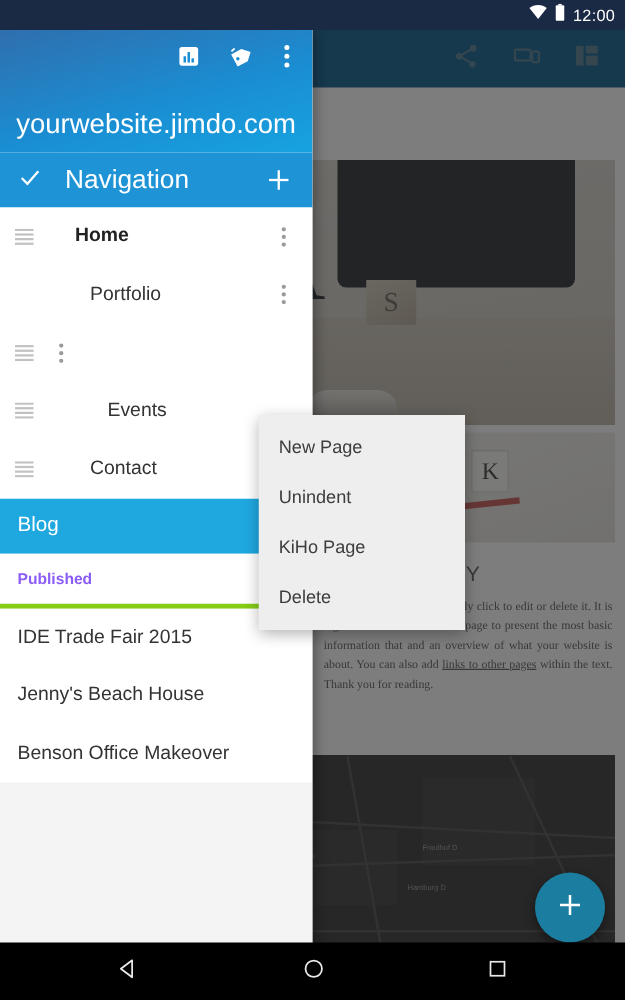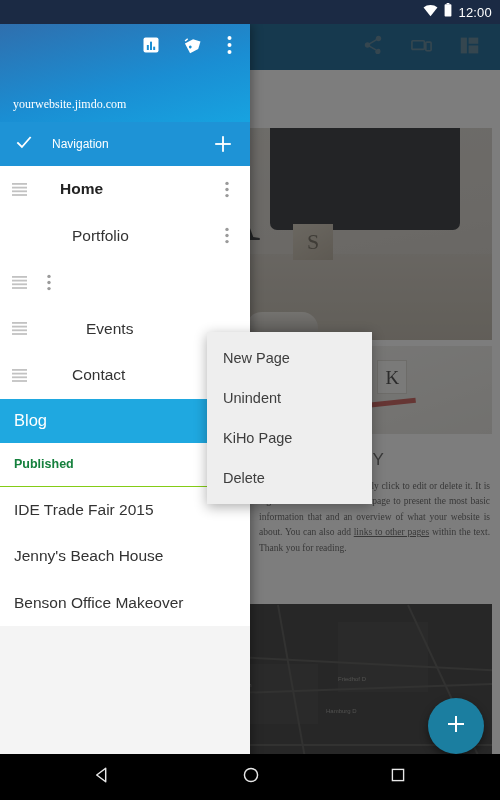--- a/index.html
+++ b/index.html
@@ -173,28 +173,28 @@
     position:relative; width:250px; height:98px;
     background:linear-gradient(165deg,#2f6fae 0%,#1a8ed3 58%,#17a3e0 100%);
   }
   .dh-icons {
     position:absolute; top:0; left:0; width:250px; height:46px;
     display:flex; align-items:center; justify-content:flex-end;
     gap:22px; padding-right:18px;
   }
   .site-url {
     position:absolute; left:13px; bottom:10px;
-    color:#fff; font-size:12px; font-family:Liberation Serif, serif;
+    color:#fff; font-size:22px; font-family:Liberation Sans, sans-serif;
   }
   .nav-row {
     height:44px; background:#1e93d6; display:flex; align-items:center;
     padding:0 14px; color:#fff;
   }
   .nav-row .check { width:30px; }
-  .nav-row .nav-label { flex:1; font-size:12px; margin-left:8px; }
+  .nav-row .nav-label { flex:1; font-size:21px; margin-left:8px; }
   .nav-row .plus { width:26px; display:flex; justify-content:center; }
 
   .page-list { background:#fff; }
   .page-item {
     height:46.5px; display:flex; align-items:center;
     padding:0 12px; position:relative;
   }
   .handle { width:26px; display:flex; align-items:center; }
   .handle.empty { visibility:hidden; }
   .page-label { flex:1; font-size:15.5px; color:#333; }
@@ -202,22 +202,22 @@
   .page-label.lvl1 { padding-left:34px; }
   .page-label.lvl2 { padding-left:48px; }
   .kebab { width:22px; display:flex; justify-content:center; }
 
   .blog-row {
     height:44px; background:#1fa8e0; display:flex; align-items:center;
     padding:0 14px; color:#fff; font-size:16.5px;
   }
   .published-row {
     height:44px; display:flex; align-items:center; padding:0 14px;
-    color:#15803d; font-size:12.5px; font-weight:bold;
-    border-bottom:1px solid #84cc16; background:#fff;
+    color:#8b5cf6; font-size:12.5px; font-weight:bold;
+    border-bottom:4px solid #84cc16; background:#fff;
   }
   .blog-item {
     height:46.5px; display:flex; align-items:center; padding:0 14px;
     font-size:15.5px; color:#333; background:#fff;
   }
   .drawer-fill { background:#f4f4f4; height:100%; }
 
   
   .popup {
     position:absolute; left:207px; top:304px; width:165px;

